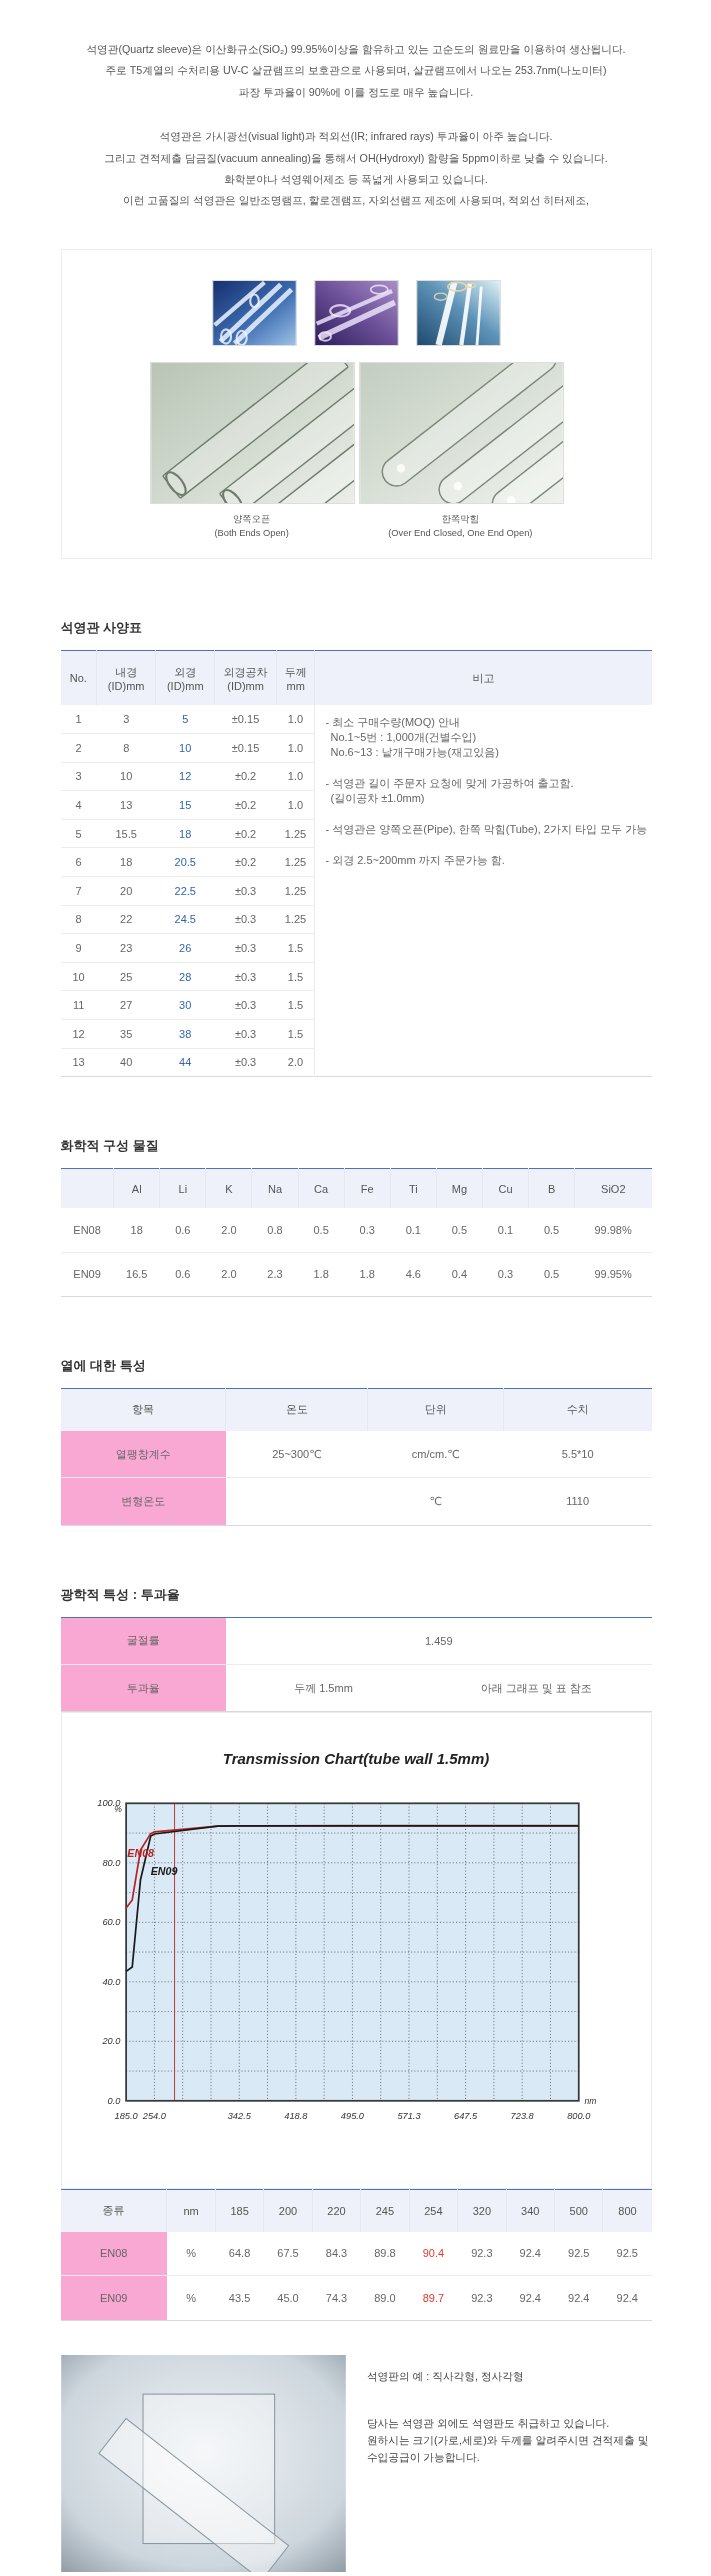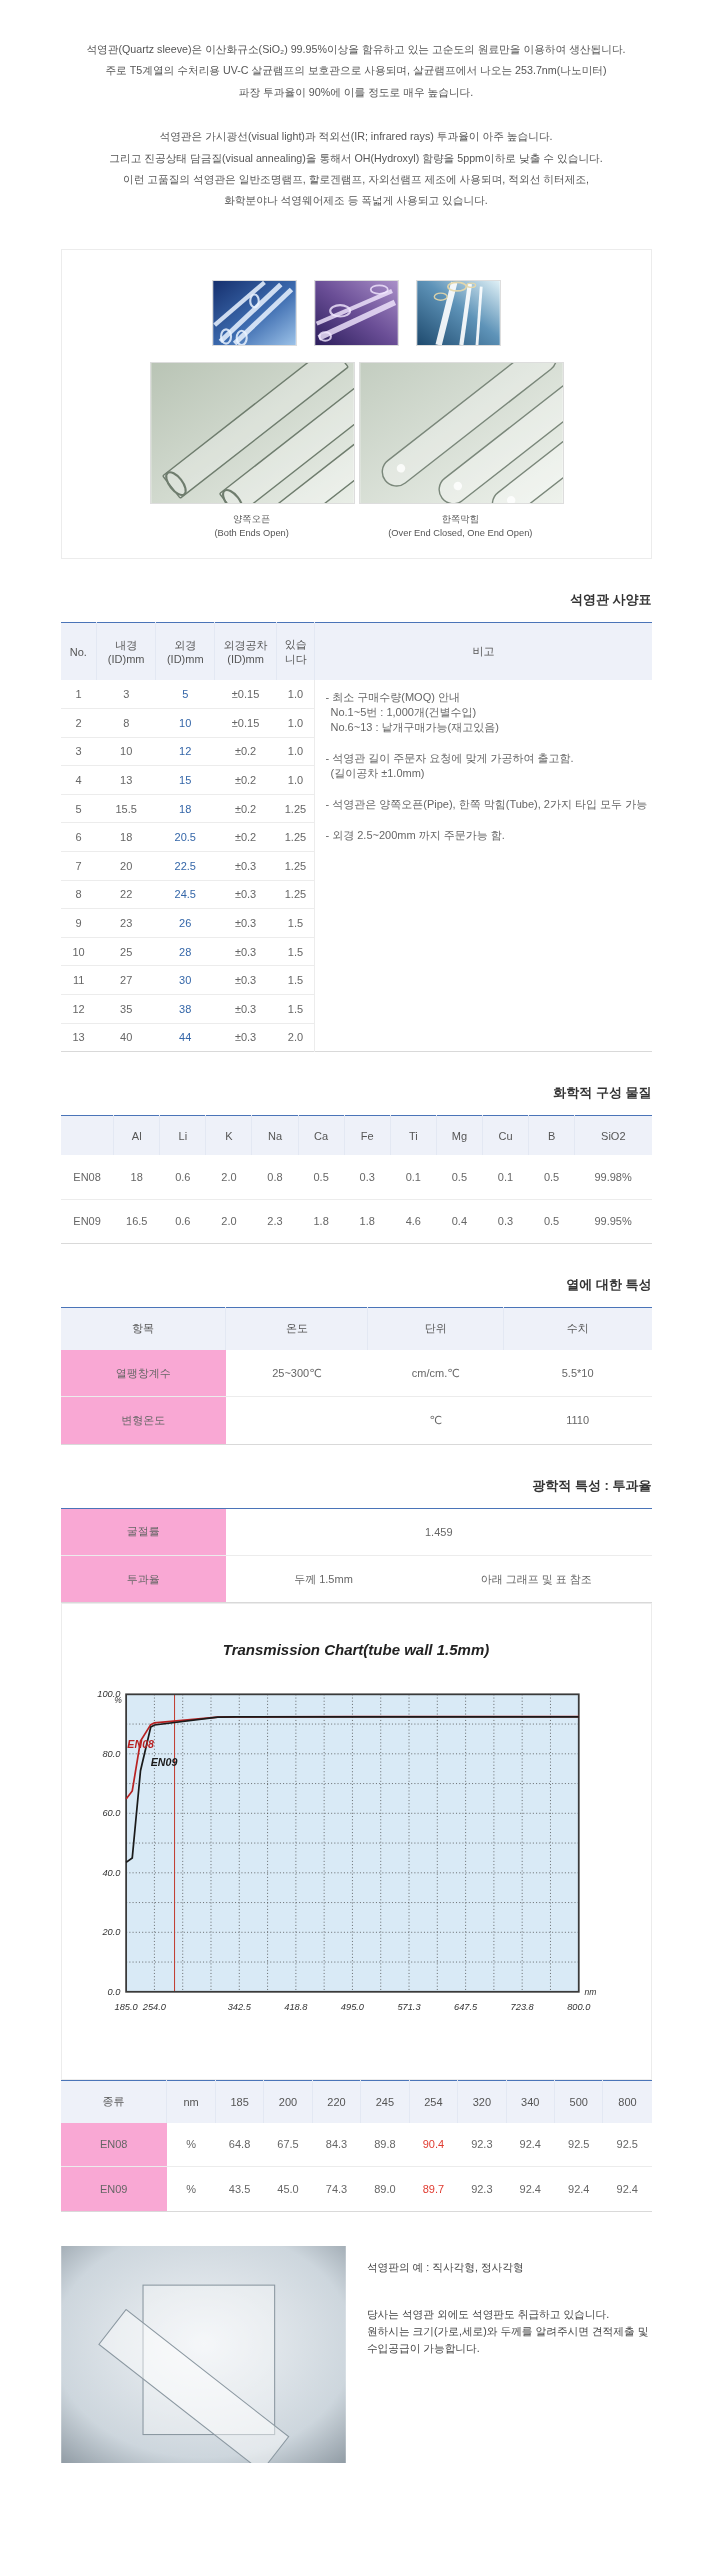--- a/index.html
+++ b/index.html
@@ -11,21 +11,21 @@
   .intro + .intro{margin-top:23px;}
   
   .gallery-box{border:0.7px solid #ececec;margin-top:37px;padding:30px 0 18px 0;text-align:center;}
   .thumb-row{display:flex;justify-content:center;gap:17px;}
   .thumb{border:0.7px solid #ddd;}
   .big-row{display:flex;justify-content:center;gap:5.7px;margin-top:15.7px;}
   .big-cell{width:203px;}
   .big-cell svg{display:block;border:0.7px solid #ddd;}
   .caption{margin-top:8.5px;font-size:9.3px;line-height:14.2px;color:#555;}
   
-  .section-heading{font-size:13px;font-weight:bold;color:#333;margin:32px 0 13px 0;text-align:right;}
+  .section-heading{font-size:13px;font-weight:bold;color:#333;margin:60px 0 13px 0;}
   table{width:100%;border-collapse:collapse;font-size:11px;color:#666;text-align:center;}
   table.data{border-top:1.4px solid #4a74b8;border-bottom:0.7px solid #d9d9d9;}
   table.data thead th{background:#eef1f9;color:#555;font-weight:normal;padding:13.5px 2.8px;border-left:0.7px solid #e3e8f3;}
   table.data thead th:first-child{border-left:none;}
   table.data tbody td, table.data tbody th{padding:7.8px 2.8px;font-weight:normal;}
   table.data tbody tr{border-top:0.7px solid #ececec;}
   table.data tbody tr:first-child{border-top:none;}
   td.blue{color:#3466a8;}
   td.red{color:#e03b30;}
   td.notes-cell{text-align:left;vertical-align:top;padding:10px 4.3px 7.1px 10px !important;border-left:0.7px solid #ececec;color:#666;}
@@ -50,23 +50,23 @@
 <div class="content">
 
 
   <div class="intro">
       <div>석영관(Quartz sleeve)은 이산화규소(SiO₂) 99.95%이상을 함유하고 있는 고순도의 원료만을 이용하여 생산됩니다.</div>
       <div>주로 T5계열의 수처리용 UV-C 살균램프의 보호관으로 사용되며, 살균램프에서 나오는 253.7nm(나노미터)</div>
       <div>파장 투과율이 90%에 이를 정도로 매우 높습니다.</div>
     </div>
   <div class="intro">
       <div>석영관은 가시광선(visual light)과 적외선(IR; infrared rays) 투과율이 아주 높습니다.</div>
-      <div>그리고 진공상태 담금질(visual annealing)을 통해서 OH(Hydroxyl) 함량을 5ppm이하로 낮출 수 있습니다.</div>
+      <div>그리고 견적제출 담금질(vacuum annealing)을 통해서 OH(Hydroxyl) 함량을 5ppm이하로 낮출 수 있습니다.</div>
+      <div>화학분야나 석영웨어제조 등 폭넓게 사용되고 있습니다.</div>
       <div>이런 고품질의 석영관은 일반조명램프, 할로겐램프, 자외선램프 제조에 사용되며, 적외선 히터제조,</div>
-      <div>화학분야나 석영웨어제조 등 폭넓게 사용되고 있습니다.</div>
     </div>
 
   <div class="gallery-box">
     <div class="thumb-row">
       <svg class="thumb" width="83" height="64" viewBox="0 0 116 90">
         <defs>
             <linearGradient id="g1" x1="0" y1="0" x2="1" y2="1">
           <stop offset="0" stop-color="#16306e"></stop>
               <stop offset="0.55" stop-color="#3d6cb0"></stop>
               <stop offset="1" stop-color="#9cc2e8"></stop>
@@ -189,21 +189,21 @@
         <col style="width:14.5%">
         <col style="width:9%">
         <col style="width:40.5%">
       </colgroup>
     <thead>
         <tr>
           <th>No.</th>
           <th>내경(ID)mm</th>
           <th>외경(ID)mm</th>
           <th>외경공차(ID)mm</th>
-          <th>있습니다</th>
+          <th>두께mm</th>
           <th>비고</th>
         </tr>
       </thead>
     <tbody>
         <tr>
           <td>1</td>
           <td>3</td>
           <td class="blue">5</td>
           <td>±0.15</td>
           <td>1.0</td>

